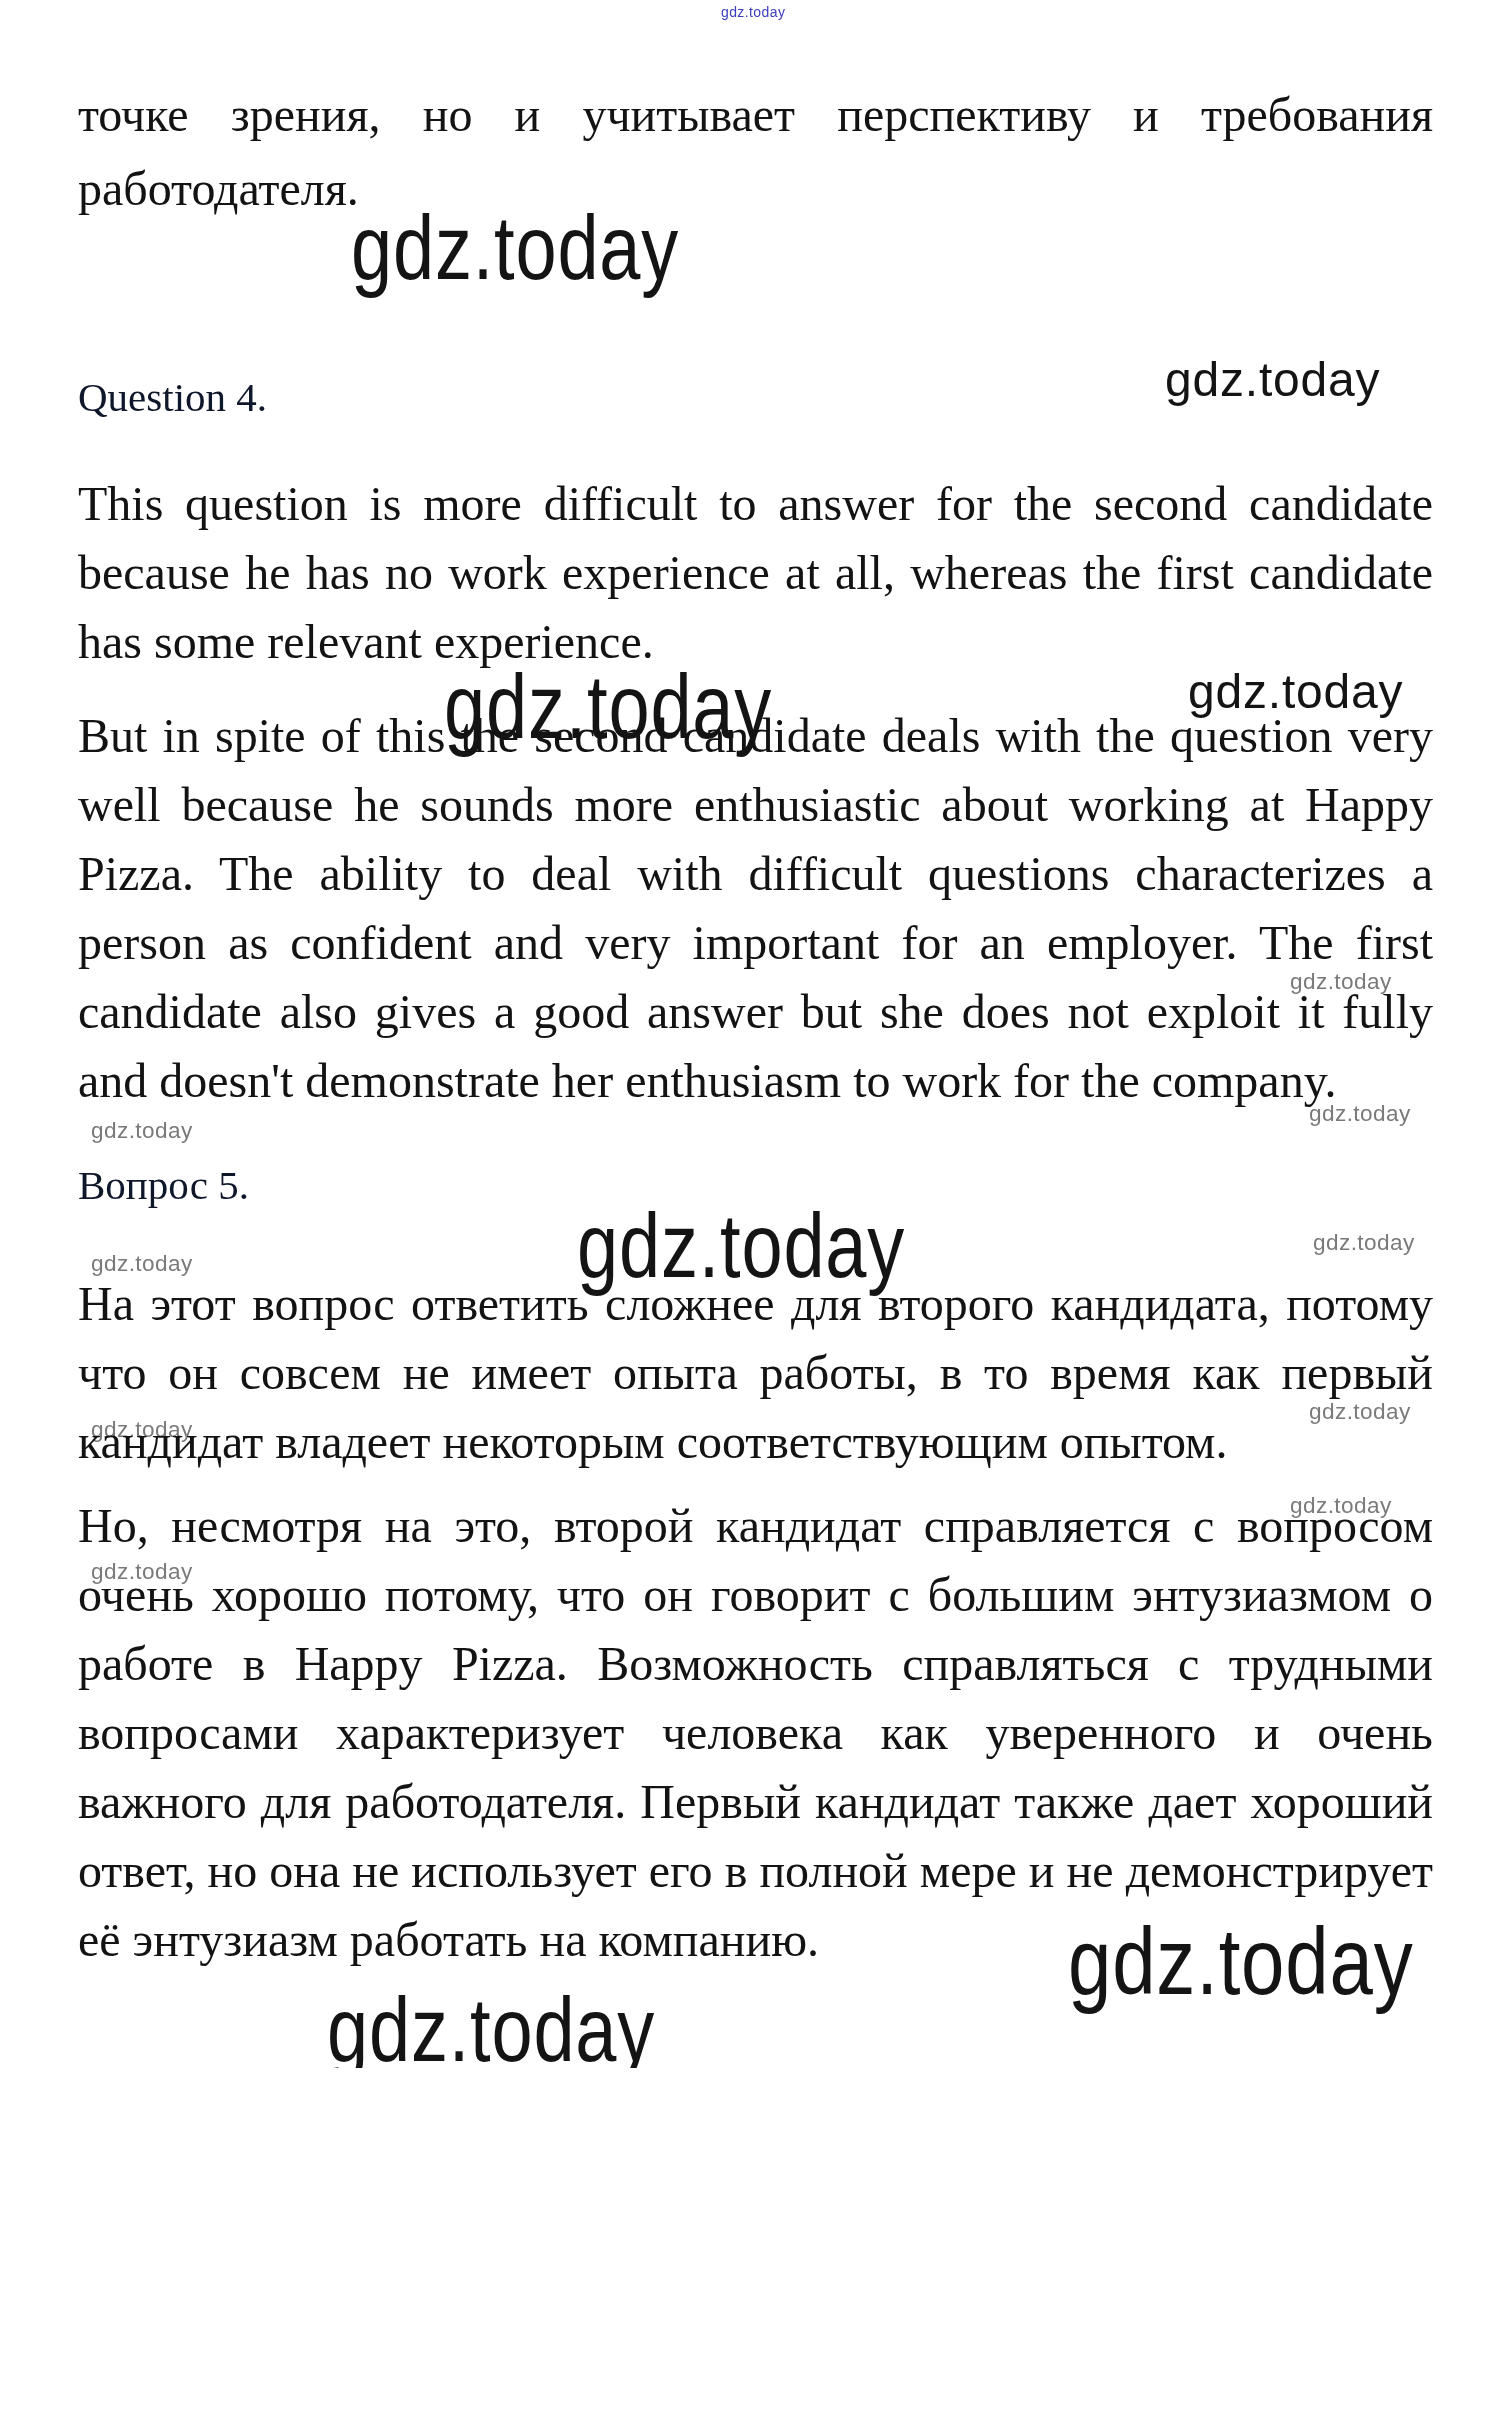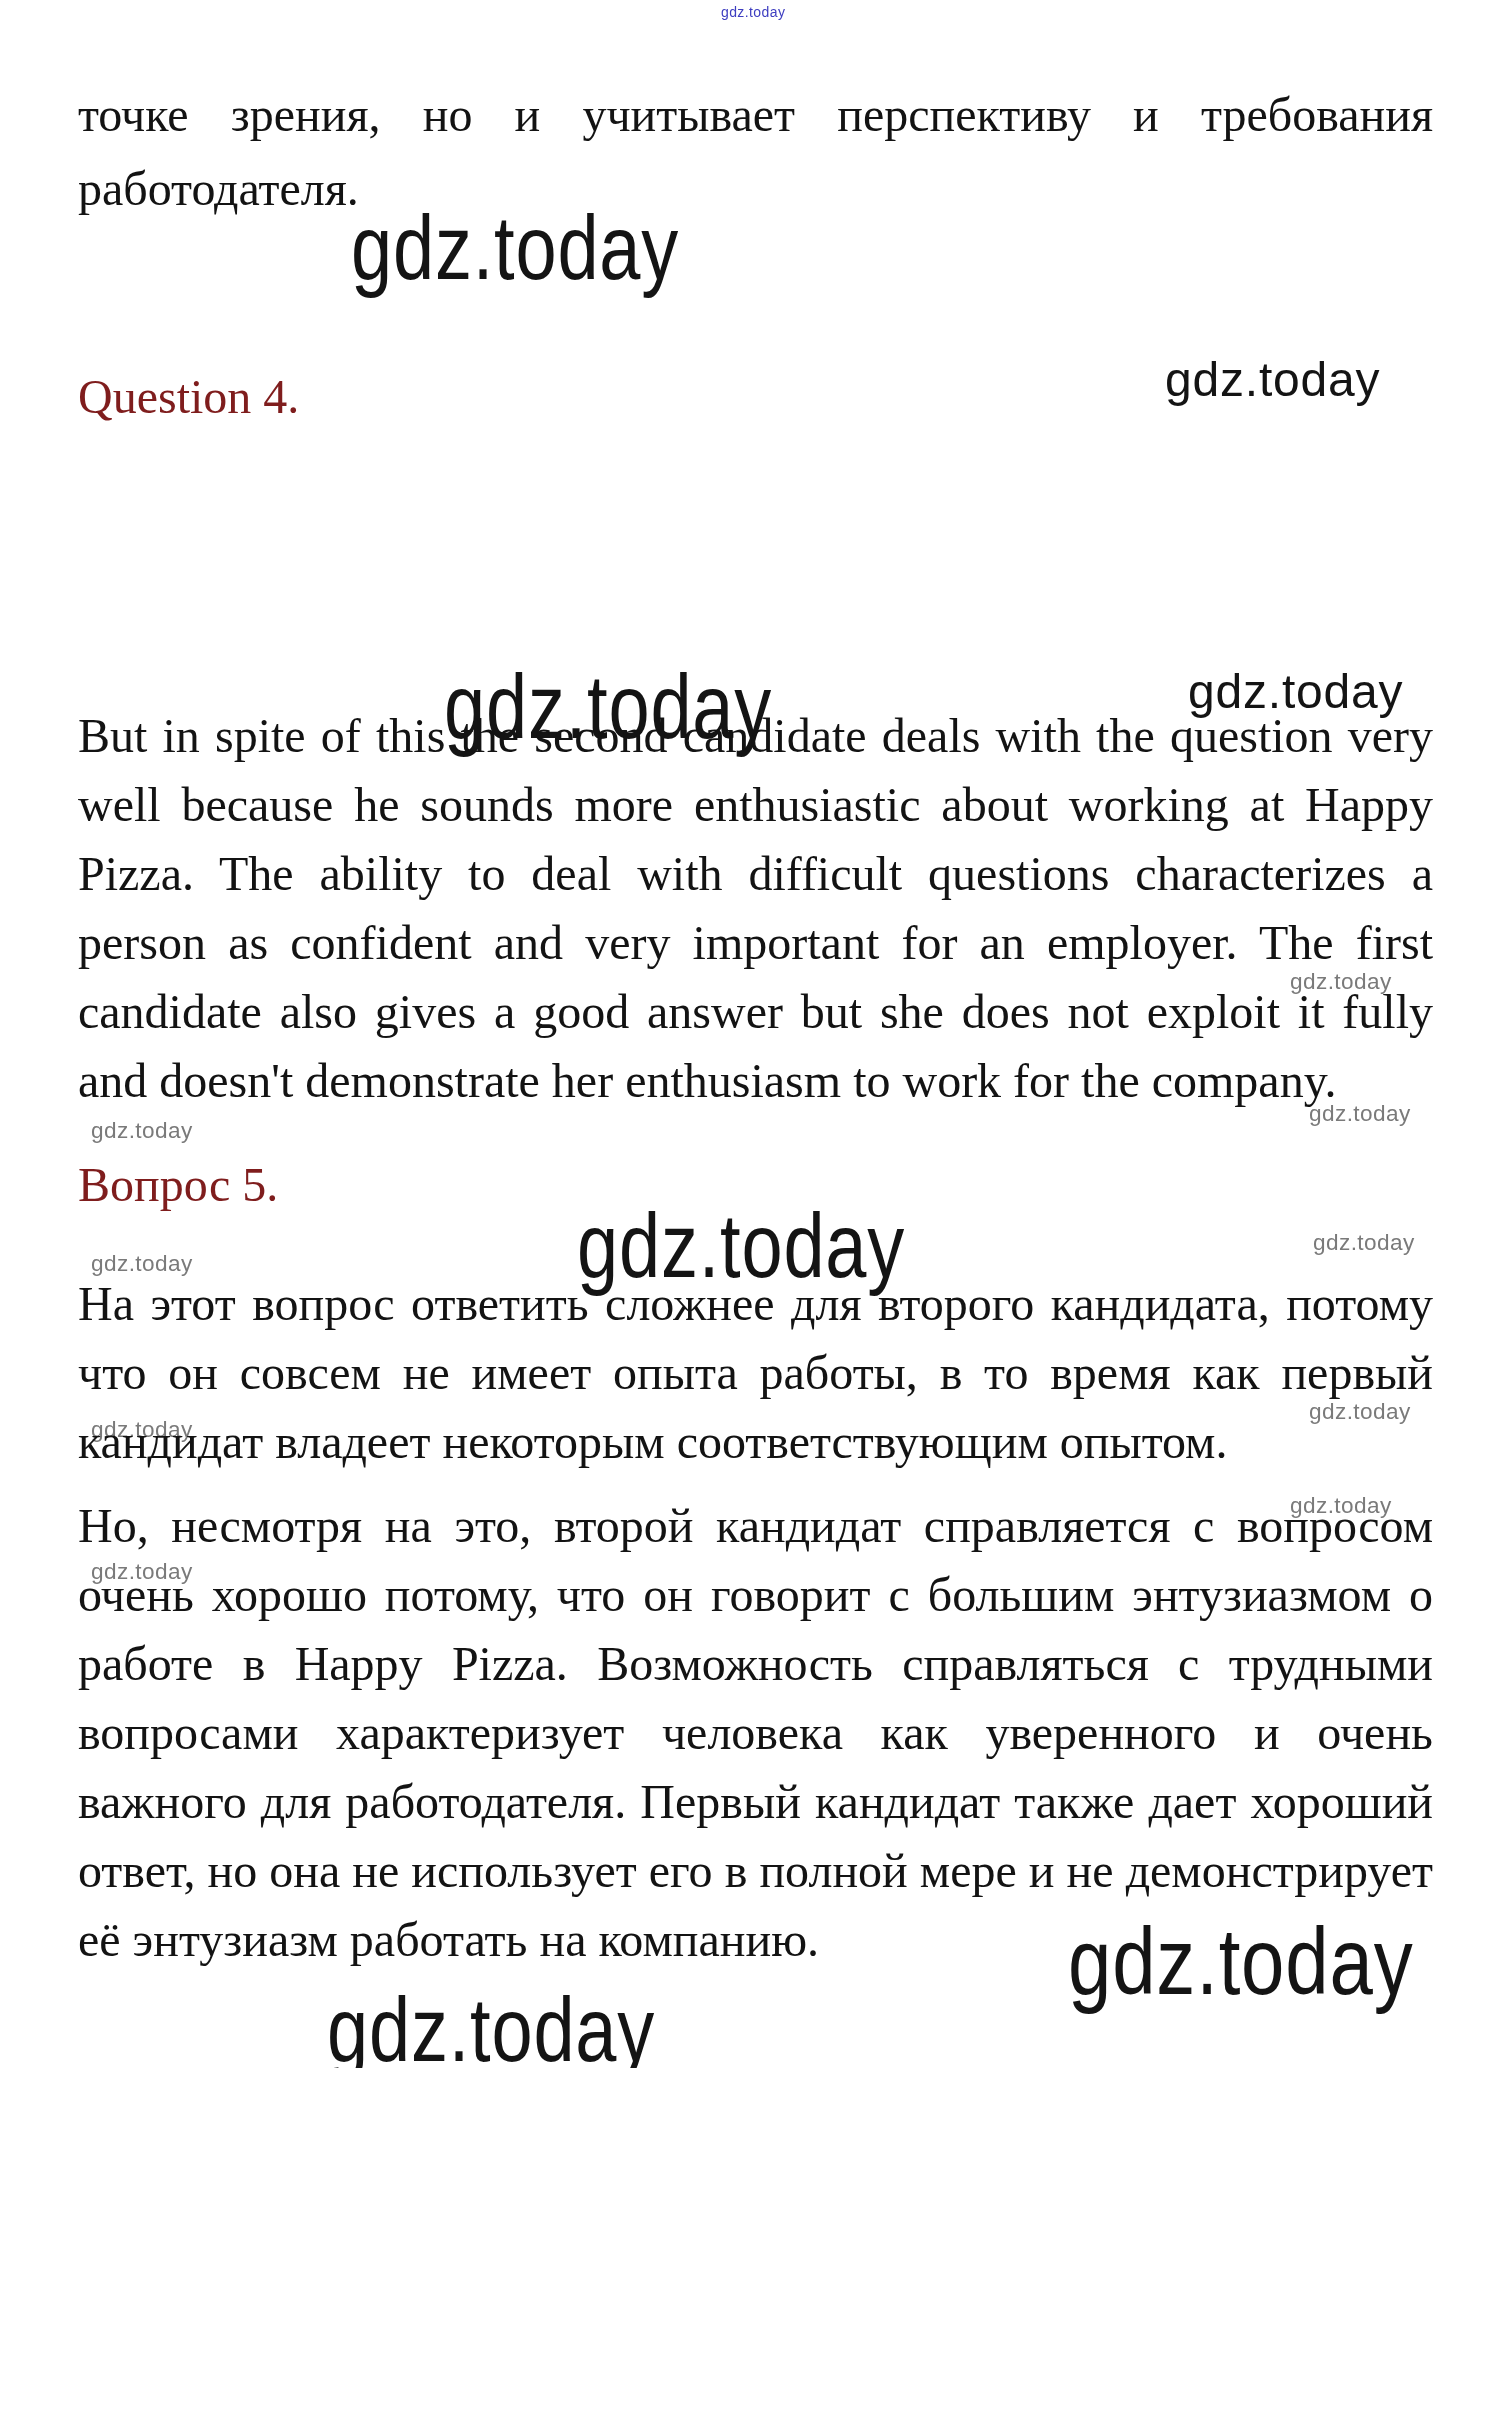--- a/index.html
+++ b/index.html
@@ -30,23 +30,23 @@
   }
   .para.top    { top: 78px;  line-height: 74px; }
   .para.en1    { top: 469px;  }
   .para.en2    { top: 701px;  }
   .para.ru1    { top: 1269px; }
   .para.ru2    { top: 1491px; }
   .para.en3    { top: 2218px; line-height: 97px; }
   .heading {
     position: absolute;
     left: 78px;
-    font-size: 48px;
+    font-size: 41px;
     line-height: 48px;
-    color: #7f1d1d;
+    color: #0f172a;
     z-index: 2;
     white-space: nowrap;
     text-align: right;
   }
   .heading.q4  { top: 373px;  }
   .heading.ru4 { top: 1161px; }
   .heading.q5  { top: 2119px; }
   
   .wm {
     position: absolute;
@@ -93,20 +93,21 @@
 
   <span class="wm tiny-top">gdz.today</span>
 
   <div class="para top">точке зрения, но и учитывает перспективу и требования работодателя.</div>
 
   <span class="wm big wm-big-1">gdz.today</span>
 
   <div class="heading q4">Question 4.</div>
   <span class="wm med wm-med-1">gdz.today</span>
 
+  <div class="para en1">This question is more difficult to answer for the second candidate because he has no work experience at all, whereas the first candidate has some relevant experience.</div>
 
   <span class="wm big wm-big-2">gdz.today</span>
   <span class="wm med wm-med-2">gdz.today</span>
 
   <div class="para en2">But in spite of this the second candidate deals with the question very well because he sounds more enthusiastic about working at Happy Pizza. The ability to deal with difficult questions characterizes a person as confident and very important for an employer. The first candidate also gives a good answer but she does not exploit it fully and doesn't demonstrate her enthusiasm to work for the company.</div>
 
   <span class="wm small wm-small-1">gdz.today</span>
   <span class="wm small wm-small-2">gdz.today</span>
   <span class="wm small wm-small-3">gdz.today</span>
 

